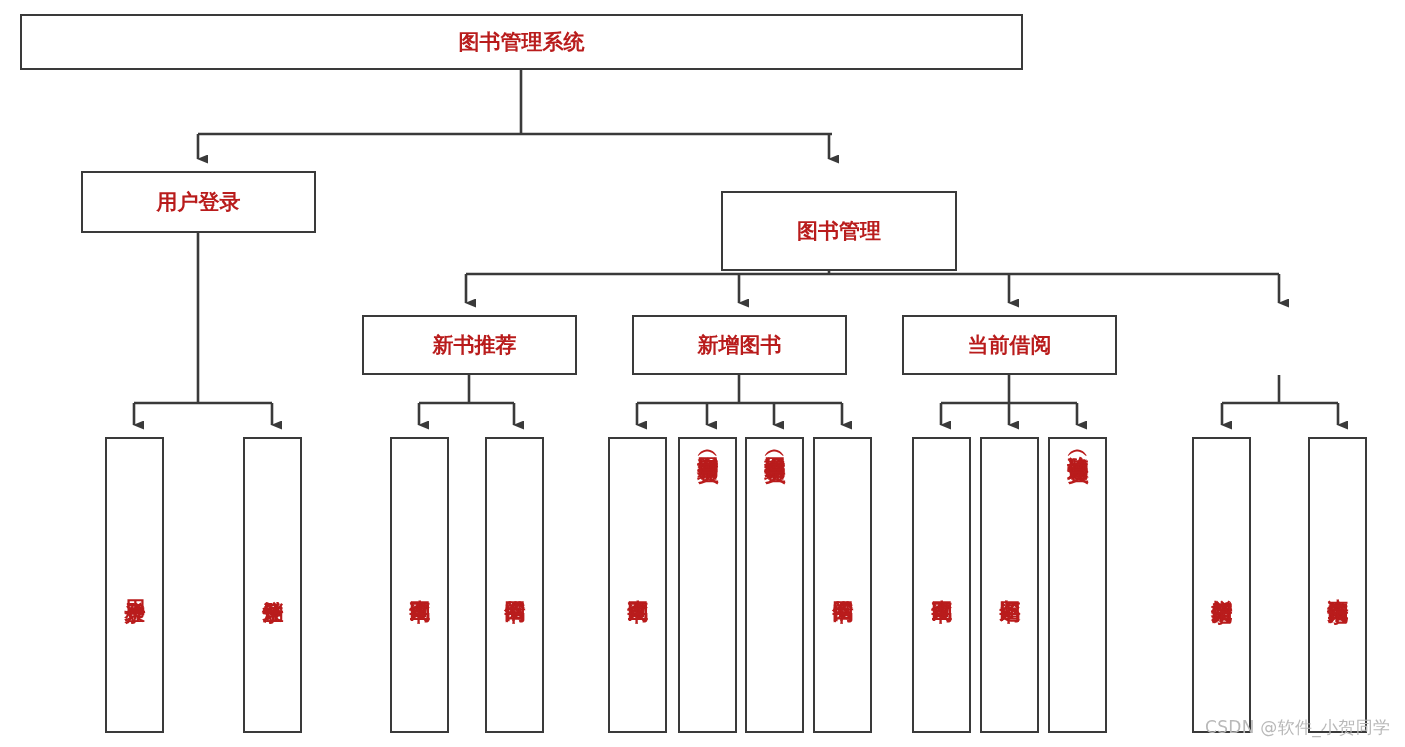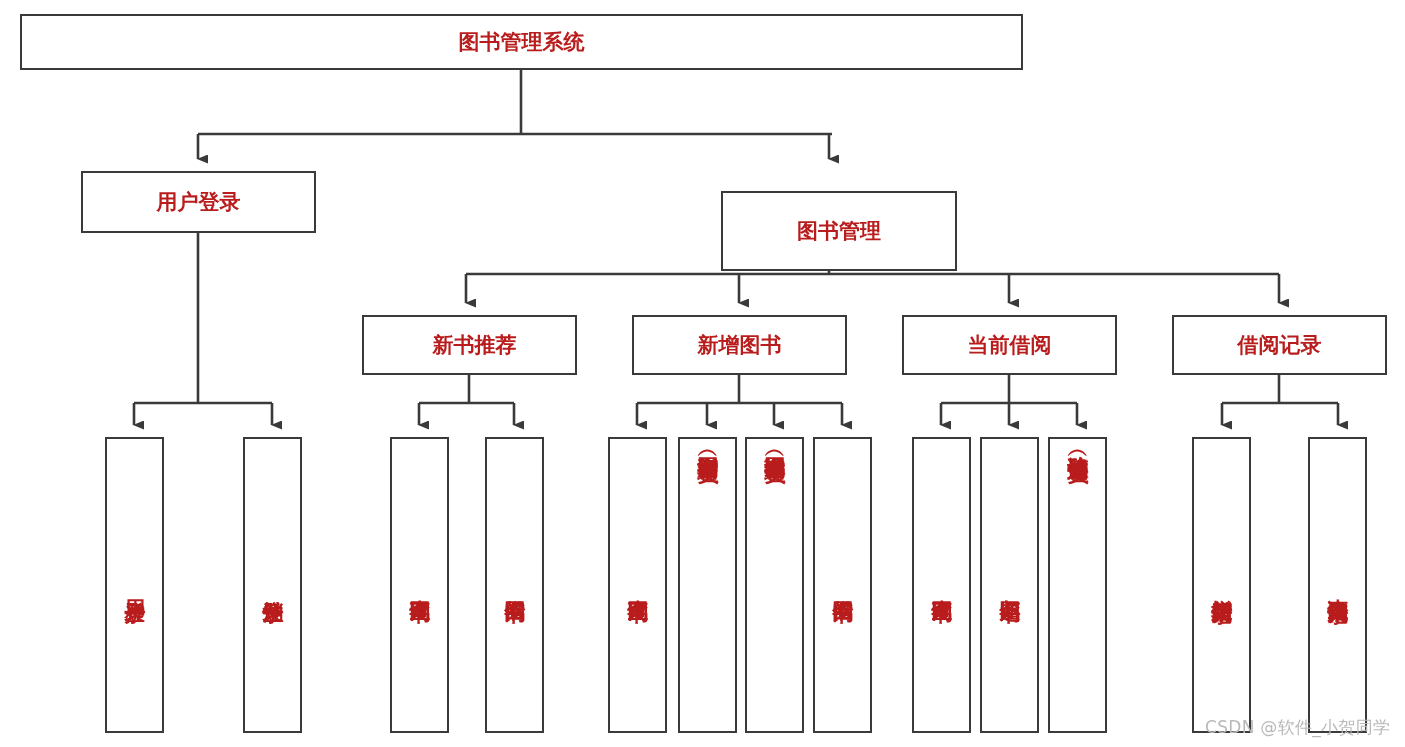--- a/index.html
+++ b/index.html
@@ -140,23 +140,20 @@
 
   <div class="node h" style="left:362px; top:315px; width:215px; height:60px;padding-left:10px;">
     <span class="label">新书推荐</span>
   </div>
   <div class="node h" style="left:632px; top:315px; width:215px; height:60px;">
     <span class="label">新增图书</span>
   </div>
   <div class="node h" style="left:902px; top:315px; width:215px; height:60px;">
     <span class="label">当前借阅</span>
   </div>
-  <div class="node h" style="left:1172px; top:315px; width:215px; height:60px;">
-    <span class="label">借阅记录</span>
-  </div>
 
   <div class="node v mid" style="left:105px; top:437px; width:59px; height:296px;">
     <span class="label">用户登录</span>
   </div>
   <div class="node v mid" style="left:243px; top:437px; width:59px; height:296px;">
     <span class="label">注销登录</span>
   </div>
 
   <div class="node v mid" style="left:390px; top:437px; width:59px; height:296px;">
     <span class="label">查询图书</span>

